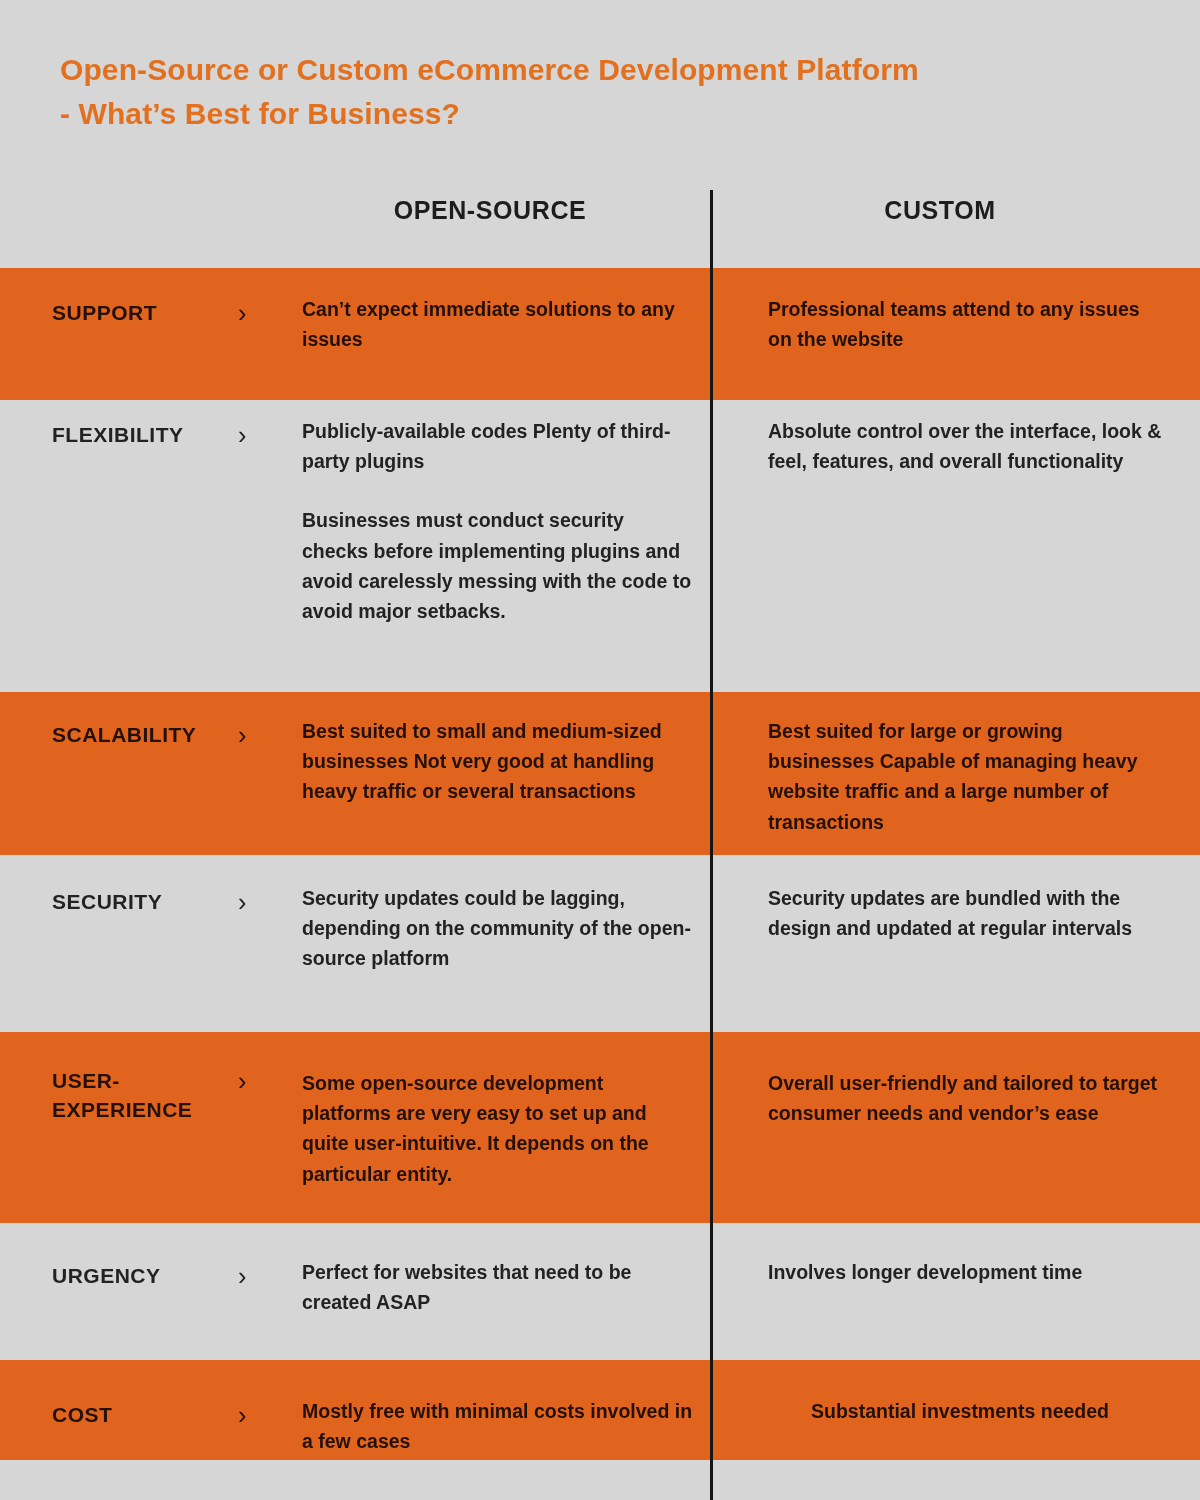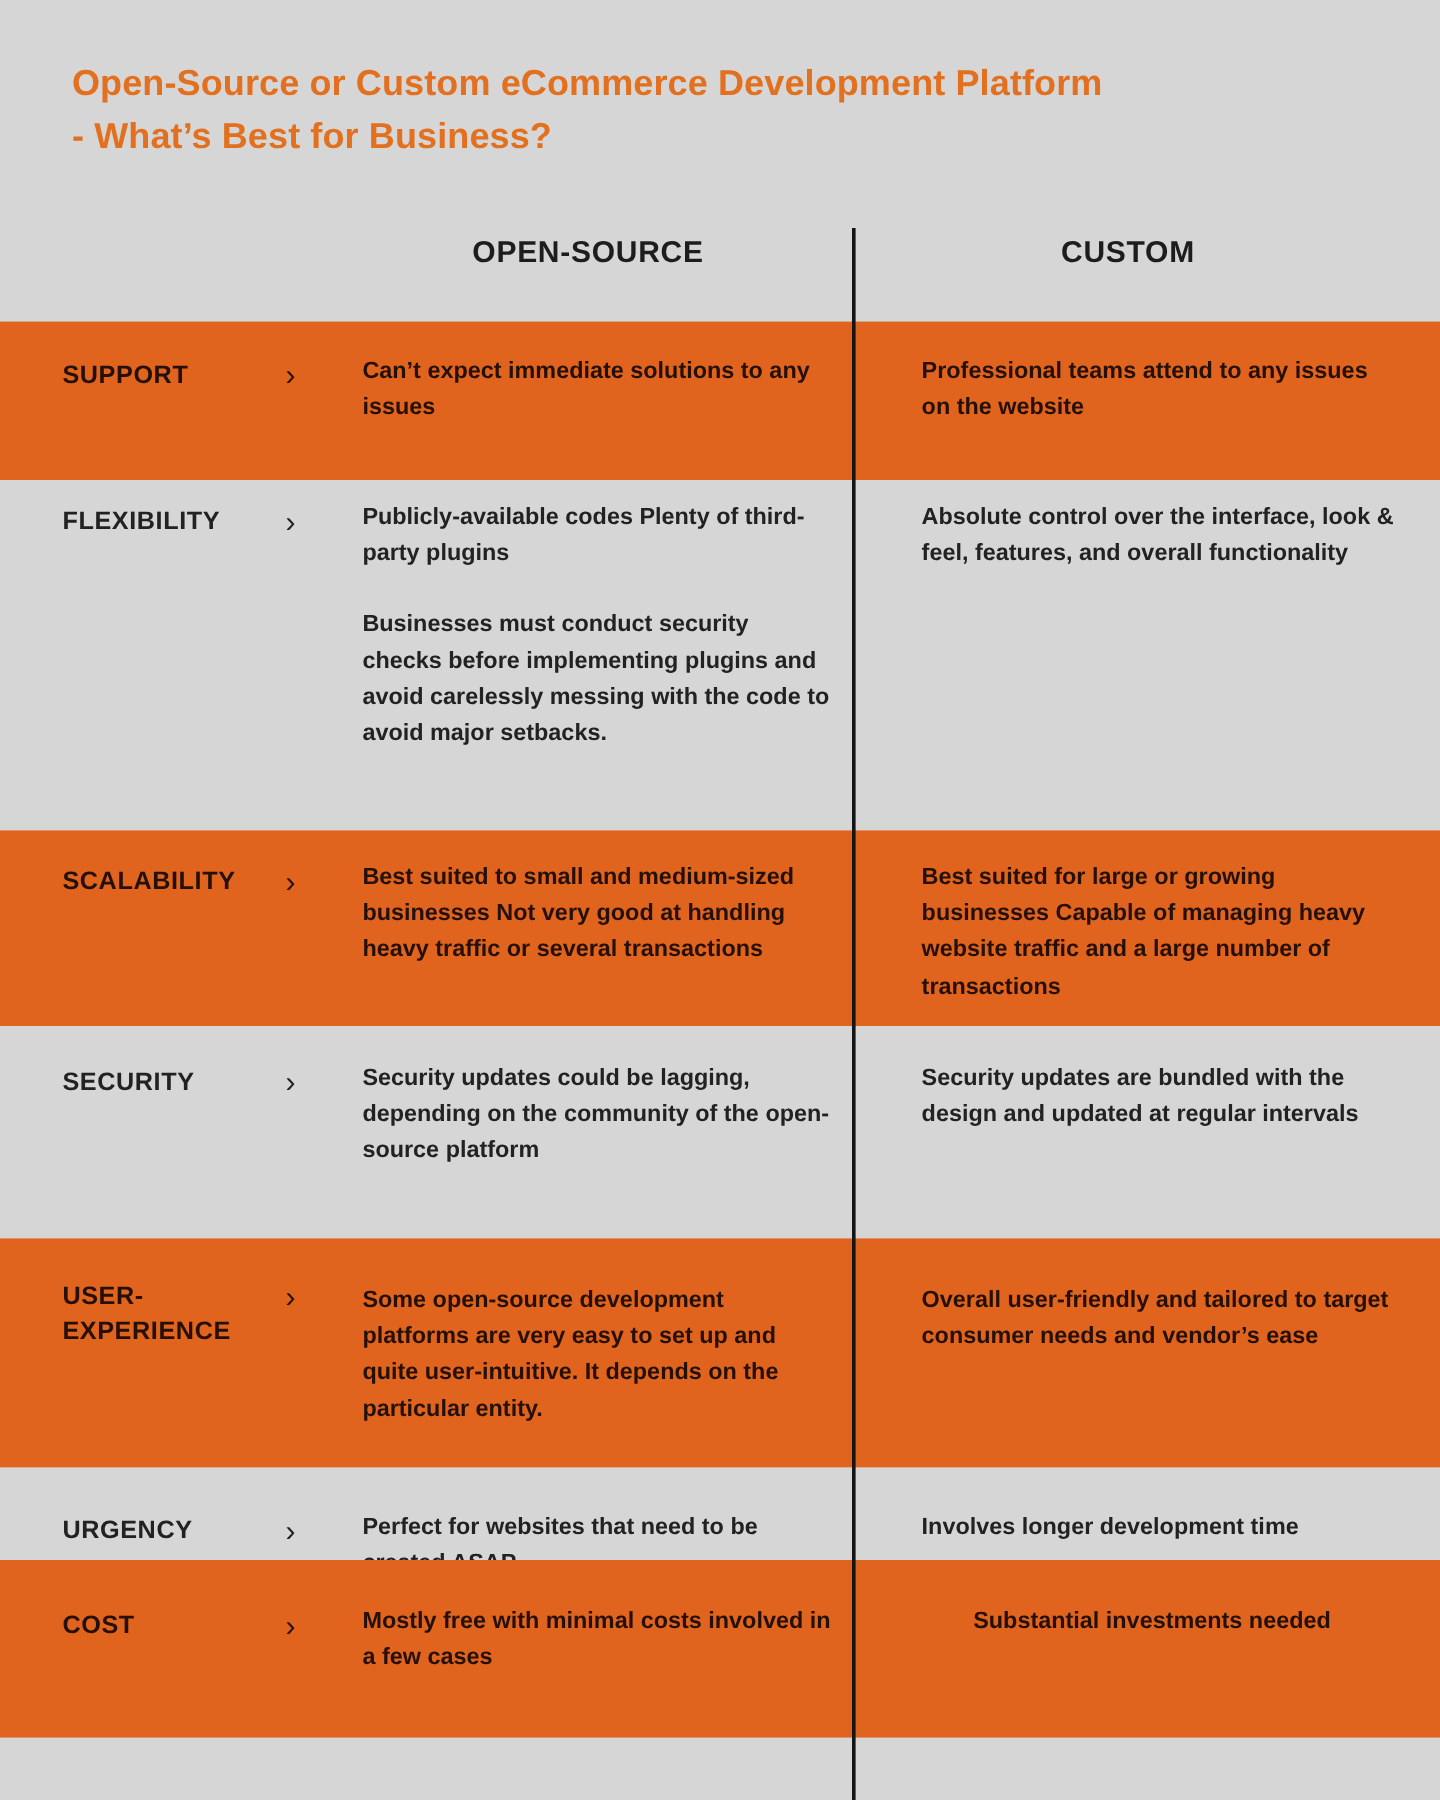--- a/index.html
+++ b/index.html
@@ -205,21 +205,21 @@
       <div class="row gray" style="top: 1223px; height: 137px;">
         <div class="row-label" style="top: 38px;">URGENCY</div>
         <div class="chev" style="top: 41px;">›</div>
         <div class="cell left" style="top: 34px;">
           <p>Perfect for websites that need to be created ASAP</p>
         </div>
         <div class="cell right" style="top: 34px;">
           <p>Involves longer development time</p>
         </div>
       </div>
-      <div class="row orange" style="top: 1300px; height: 148px;">
+      <div class="row orange" style="top: 1360px; height: 100px;">
         <div class="row-label" style="top: 40px;">COST</div>
         <div class="chev" style="top: 43px;">›</div>
         <div class="cell left" style="top: 36px;">
           <p>Mostly free with minimal costs involved in a few cases</p>
         </div>
         <div class="cell right" style="top: 36px; margin-left: 43px;">
           <p>Substantial investments needed</p>
         </div>
       </div>
     </div>

